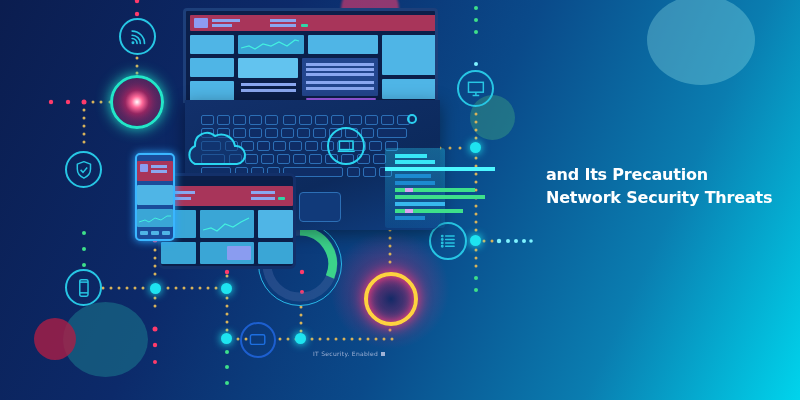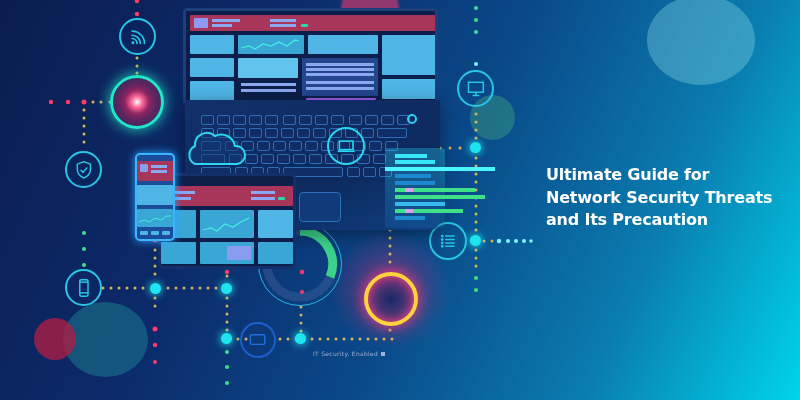--- a/index.html
+++ b/index.html
@@ -401,20 +401,19 @@
   <div class="panel" style="left:0;top:54px;width:36px;height:18px;background:#3aa6d6;"></div>
   <svg style="position:absolute;left:2px;top:58px;" width="32" height="12">
       <polyline points="0,9 6,7 10,9 16,5 22,7 28,3 32,3" fill="none" stroke="#43f0e0" stroke-width="1"></polyline>
     </svg>
   <div class="panel" style="left:3px;top:76px;width:8px;height:4px;"></div>
   <div class="panel" style="left:14px;top:76px;width:8px;height:4px;"></div>
   <div class="panel" style="left:25px;top:76px;width:8px;height:4px;"></div>
 </div>
 
 <div class="title">
-  <div>Ultimate Guide for</div>
+  <div>and Its Precaution</div>
   <div>Network Security Threats</div>
-  <div>and Its Precaution</div>
 </div>
 
 <div class="logo">
   <div class="logo-tag">IT Security. Enabled</div>
 </div>
 
 </body></html>

